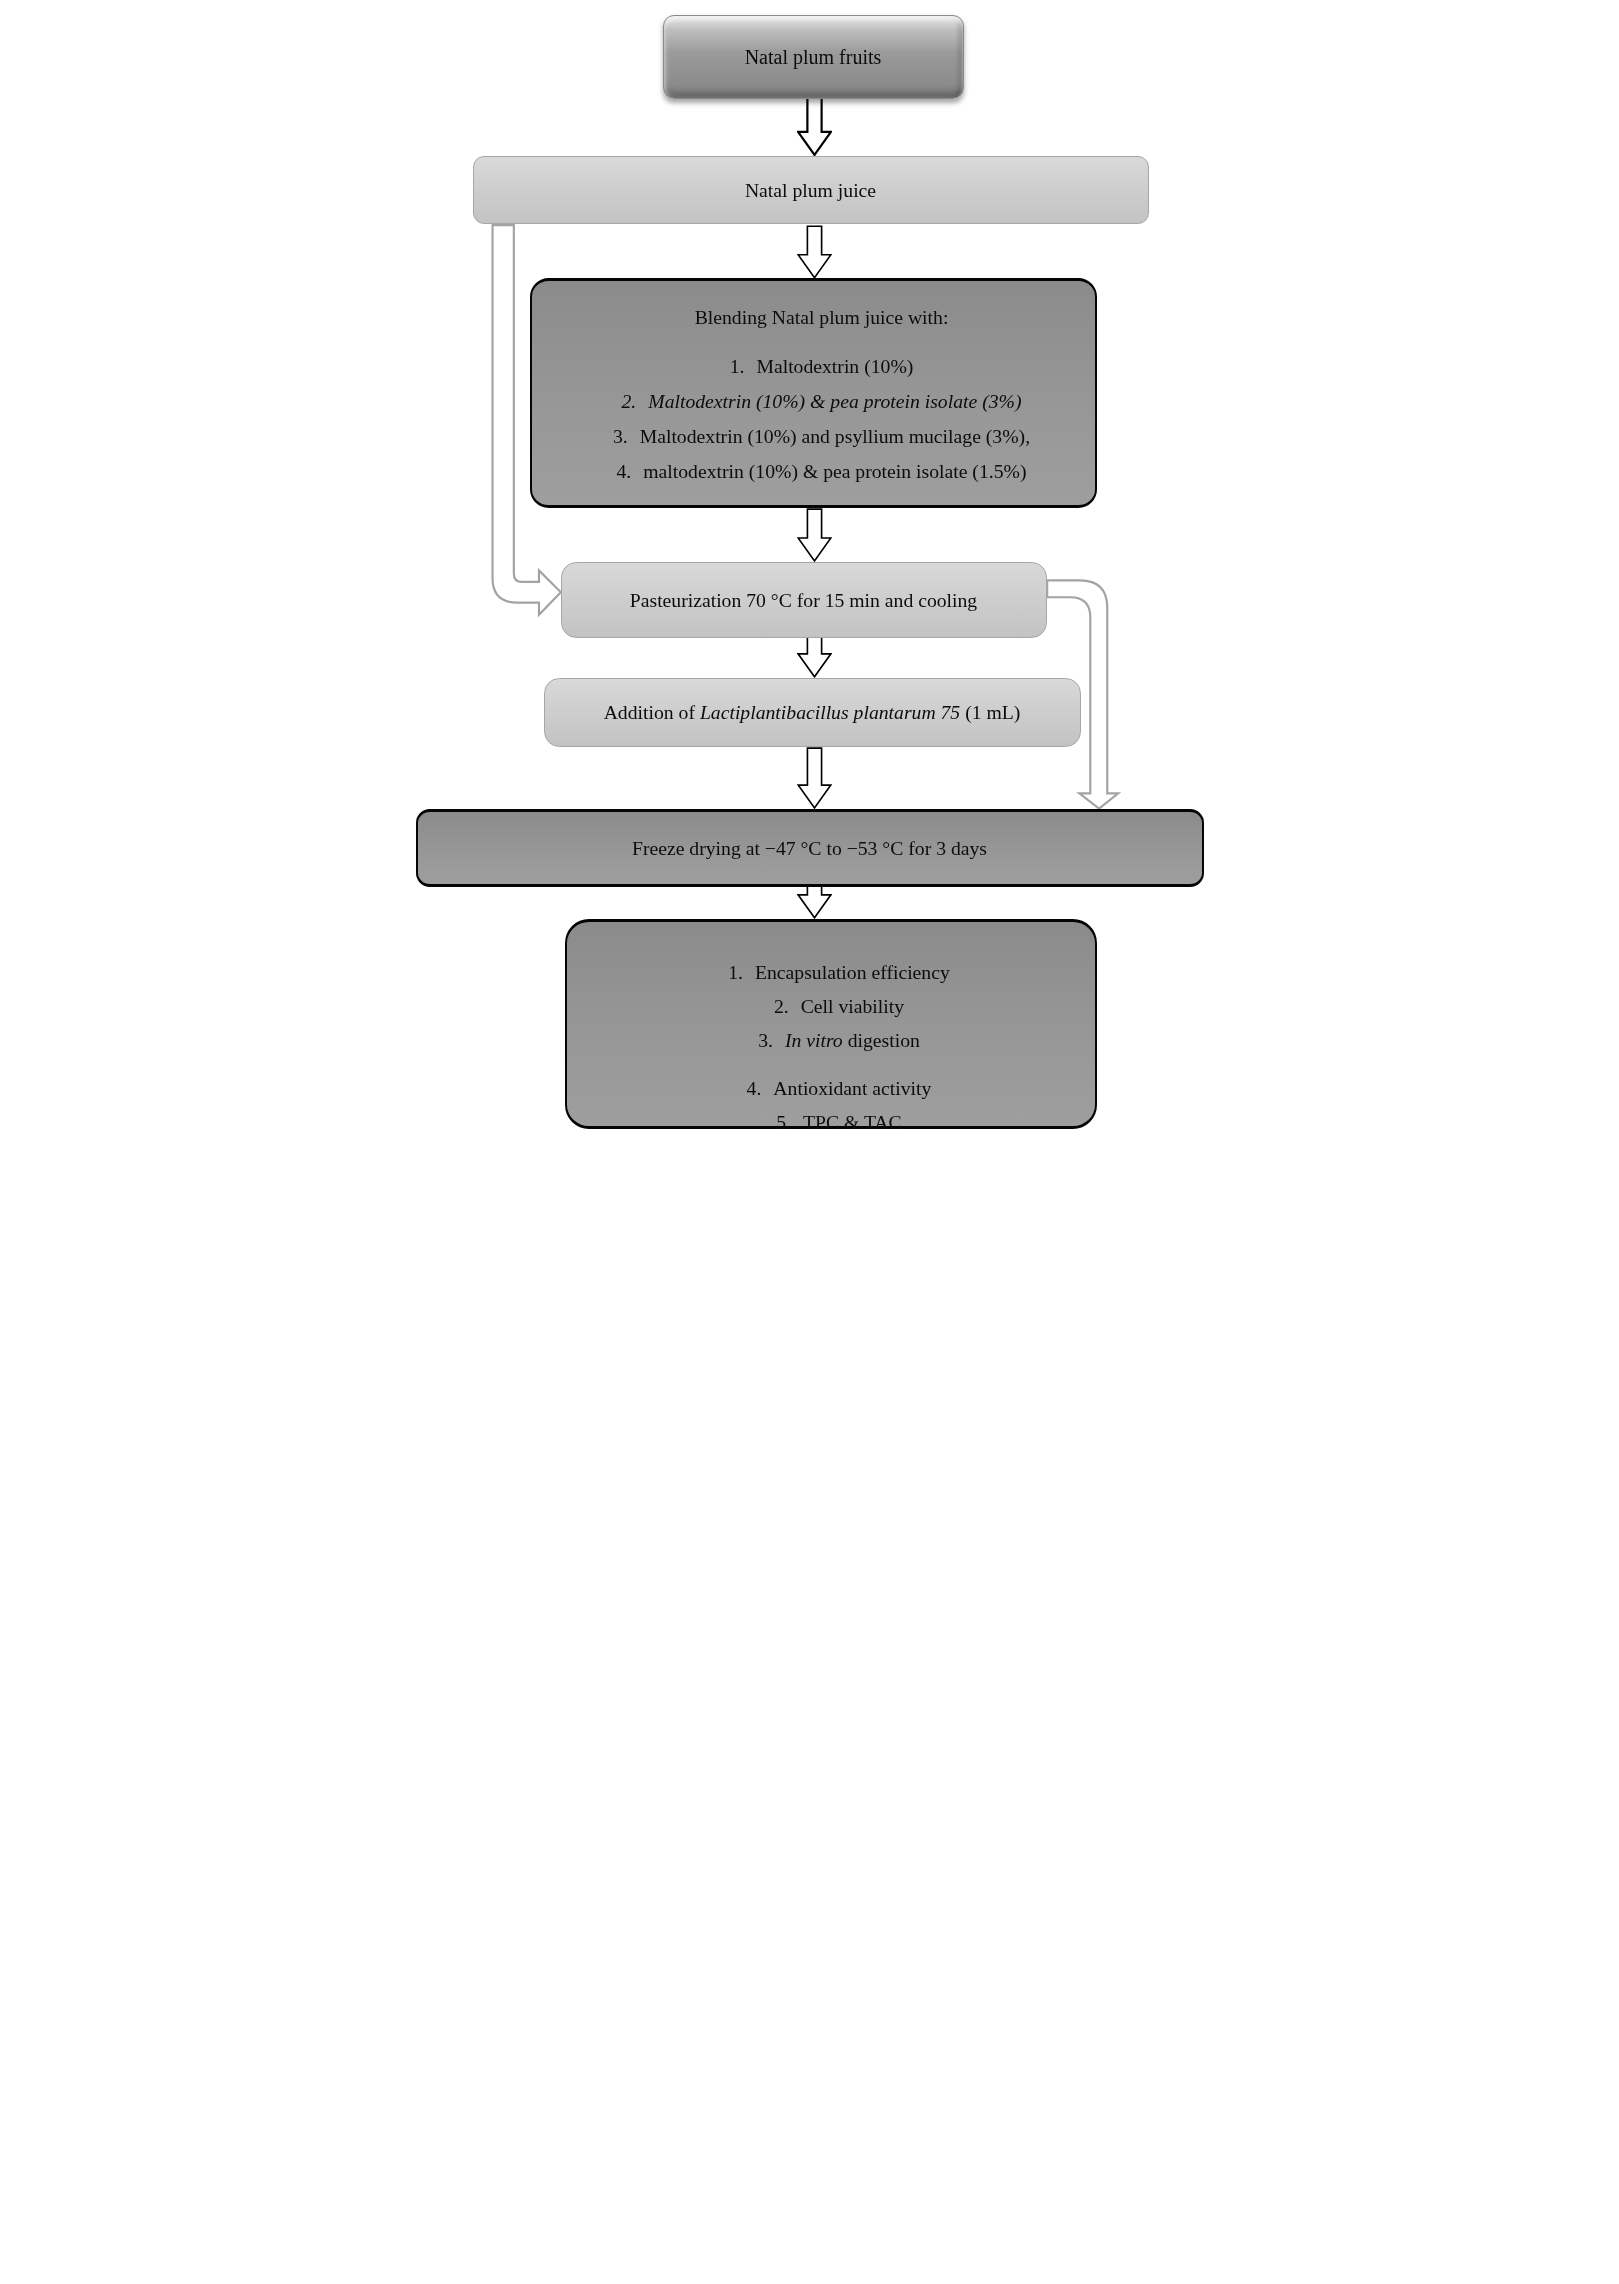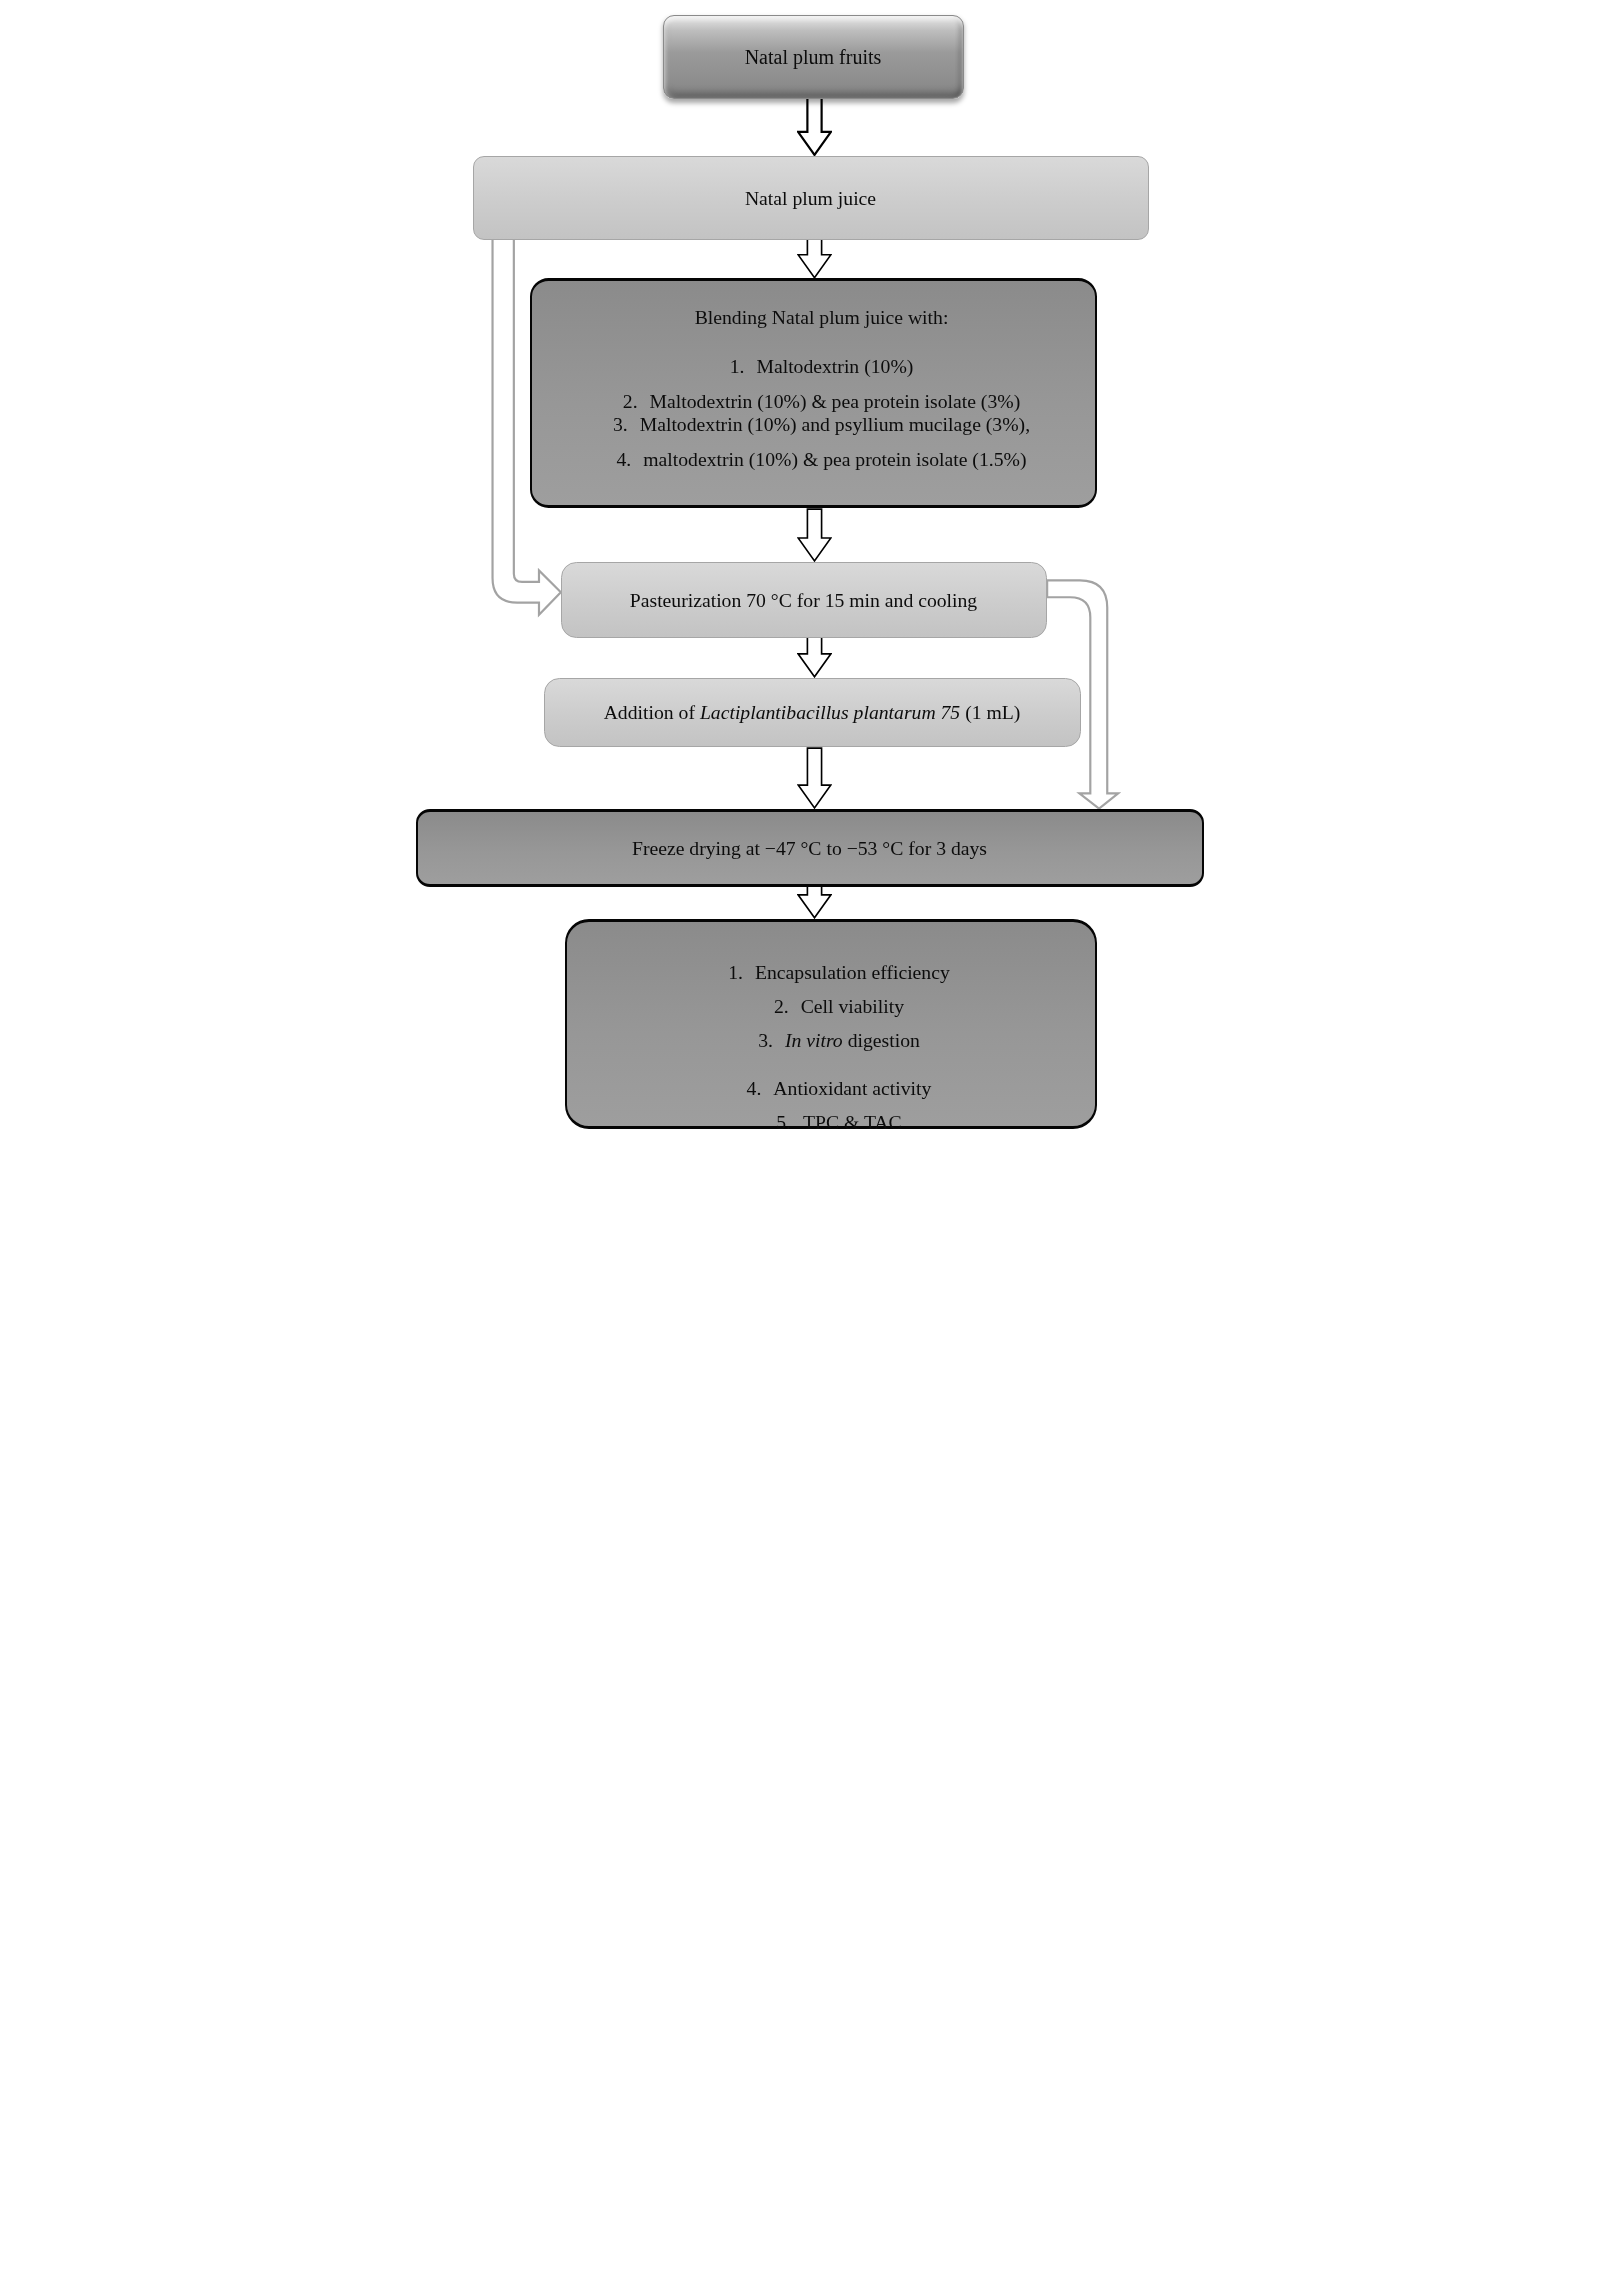--- a/index.html
+++ b/index.html
@@ -65,31 +65,31 @@
     <polygon points="19,2 45,2 45,70 62,70 32,112 2,70 19,70" fill="#ffffff" stroke="#000000" stroke-width="3"></polygon>
   </svg>
   <svg class="flow" style="left:392px;top:875px" width="35" height="44" viewBox="0 0 64 80">
     <polygon points="19,2 45,2 45,36 62,36 32,78 2,36 19,36" fill="#ffffff" stroke="#000000" stroke-width="3"></polygon>
   </svg>
 
   <div class="node bevel" style="left:258px;top:15.3px;width:301px;height:84px;font-size:20px;">
     <span>Natal plum fruits</span>
   </div>
 
-  <div class="node light" style="left:68px;top:156px;width:676px;height:84px;border-radius:11px;">
+  <div class="node light" style="left:68px;top:156px;width:676px;height:68px;border-radius:11px;">
     <span>Natal plum juice</span>
   </div>
 
   <div class="node dark listbox" style="left:125px;top:278px;width:567px;height:230px;border-radius:18.6px;padding-top:25px;">
     <div class="title">Blending Natal plum juice with:</div>
     <div class="list" style="margin-top:26px;">
       <div class="row" style="margin-bottom:12px;">
         <span class="num">1.</span><span>Maltodextrin (10%)</span>
       </div>
-      <div class="row" style="">
+      <div class="row" style="margin-bottom:12px;font-style:italic;">
         <span class="num">2.</span><span>Maltodextrin (10%) &amp; pea protein isolate (3%)</span>
       </div>
       <div class="row" style="margin-bottom:12px;">
         <span class="num">3.</span><span>Maltodextrin (10%) and psyllium mucilage (3%),</span>
       </div>
       <div class="row">
         <span class="num">4.</span><span>maltodextrin (10%) &amp; pea protein isolate (1.5%)</span>
       </div>
     </div>
   </div>

